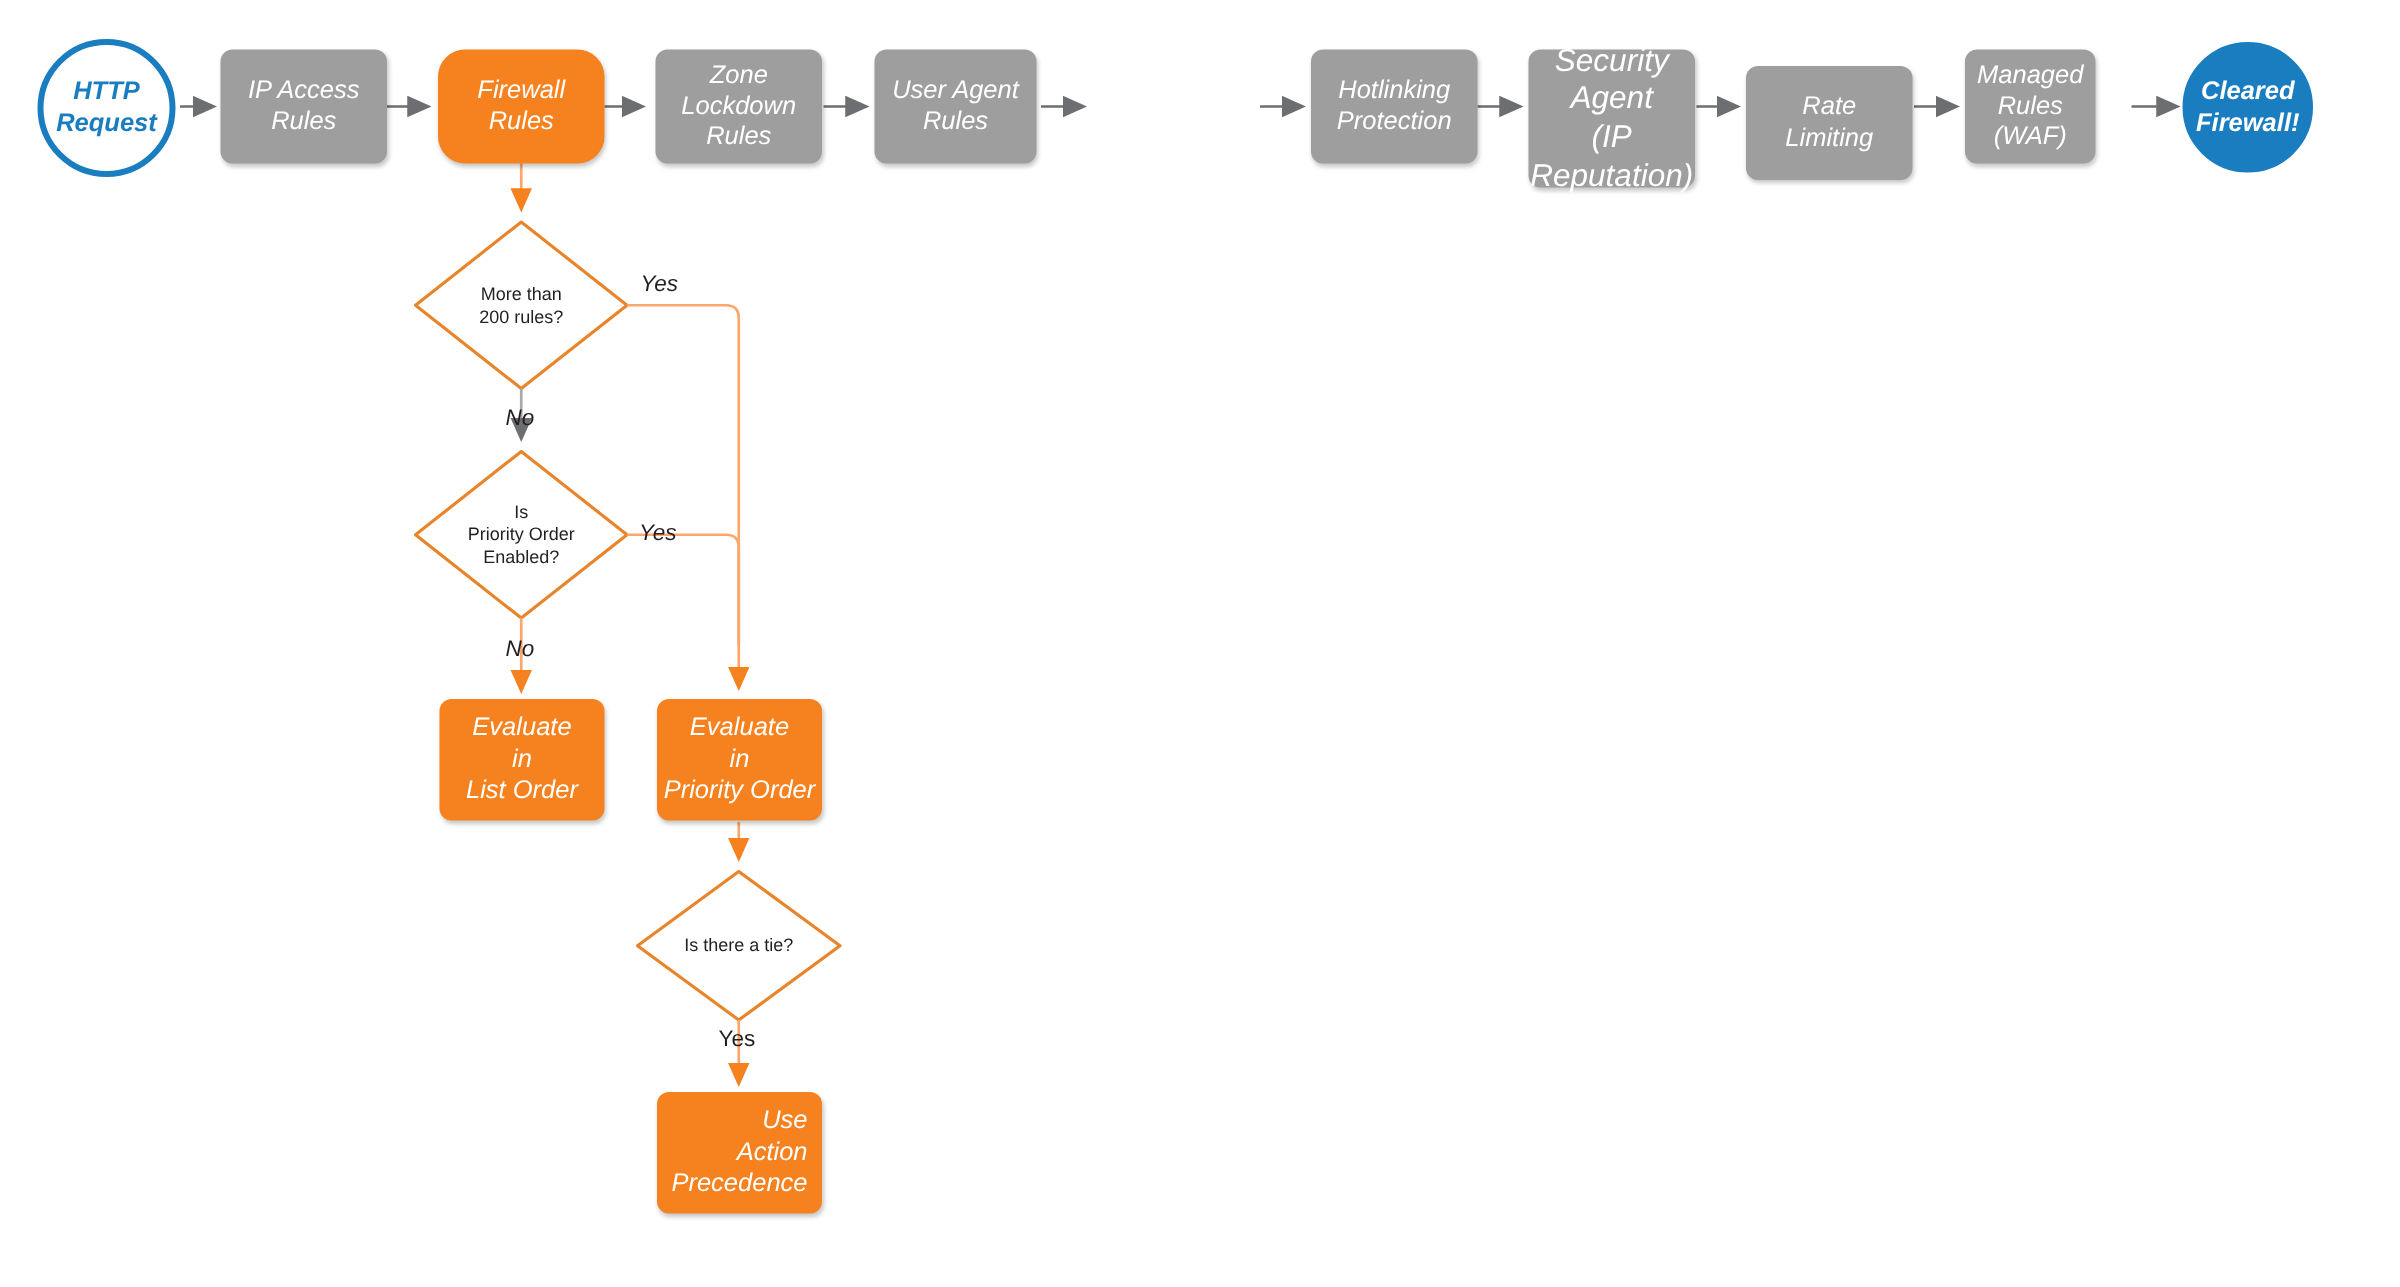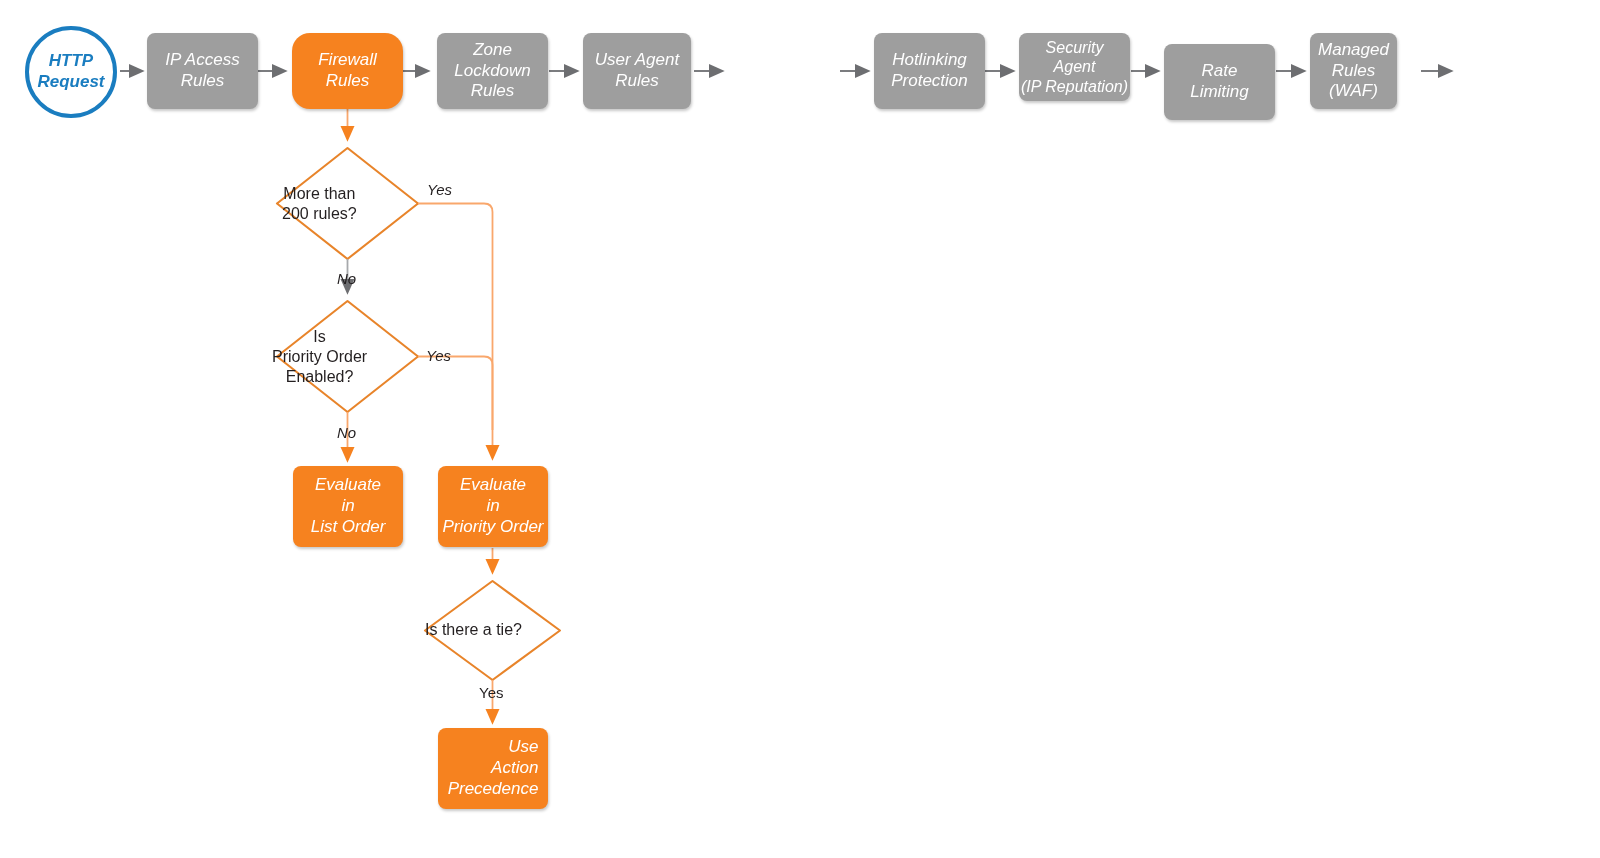--- a/index.html
+++ b/index.html
@@ -67,23 +67,24 @@
     background: #1a7dc0;
     border-color: #1a7dc0;
     color: #ffffff;
   }
 
   
   .diamond-label {
     position: absolute;
     display: flex;
     align-items: center;
+    justify-content: center;
     text-align: center;
     color: #231f20;
-    font-size: 16px;
+    font-size: 12px;
     line-height: 1.25;
   }
 
   
   .edge-label {
     position: absolute;
     font-size: 15px;
     font-style: italic;
     color: #231f20;
     white-space: nowrap;
@@ -190,21 +191,21 @@
   </div>
 
 
   <div class="node box gray" style="left:874px; top:33px; width:111px; height:76px;">
     <span>
       <span>Hotlinking</span><br>
       <span>Protection</span>
     </span>
   </div>
 
-  <div class="node box gray" style="left:1019px; top:33px; width:111px; height:68px; font-size:16px;">
+  <div class="node box gray" style="left:1019px; top:33px; width:111px; height:92px; font-size:21px;">
     <span>
       <span>Security</span><br>
       <span>Agent</span><br>
       <span>(IP Reputation)</span>
     </span>
   </div>
 
   <div class="node box gray" style="left:1164px; top:44px; width:111px; height:76px;">
     <span>
       <span>Rate</span><br>
@@ -213,20 +214,26 @@
   </div>
 
   <div class="node box gray" style="left:1310px; top:33px; width:87px; height:76px;">
     <span>
       <span>Managed</span><br>
       <span>Rules</span><br>
       <span>(WAF)</span>
     </span>
   </div>
 
+  <div class="node circle filled" style="left:1455px; top:28px; width:87px; height:87px;">
+    <span>
+      <span>Cleared</span><br>
+      <span>Firewall!</span>
+    </span>
+  </div>
 
   <div class="diamond-label" style="left:282px; top:170px; width:131px; height:67px;">
     <span>
       <span>More than</span><br>
       <span>200 rules?</span>
     </span>
   </div>
 
   <div class="diamond-label" style="left:272px; top:320px; width:151px; height:73px;">
     <span>

